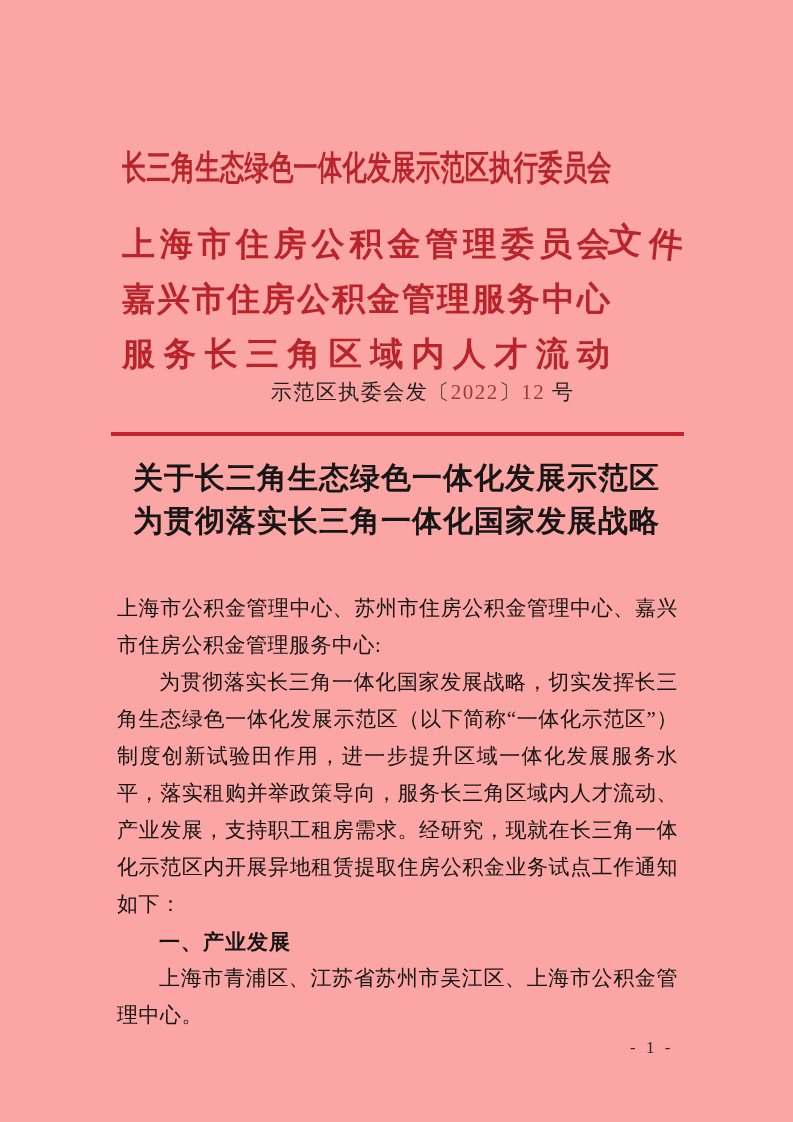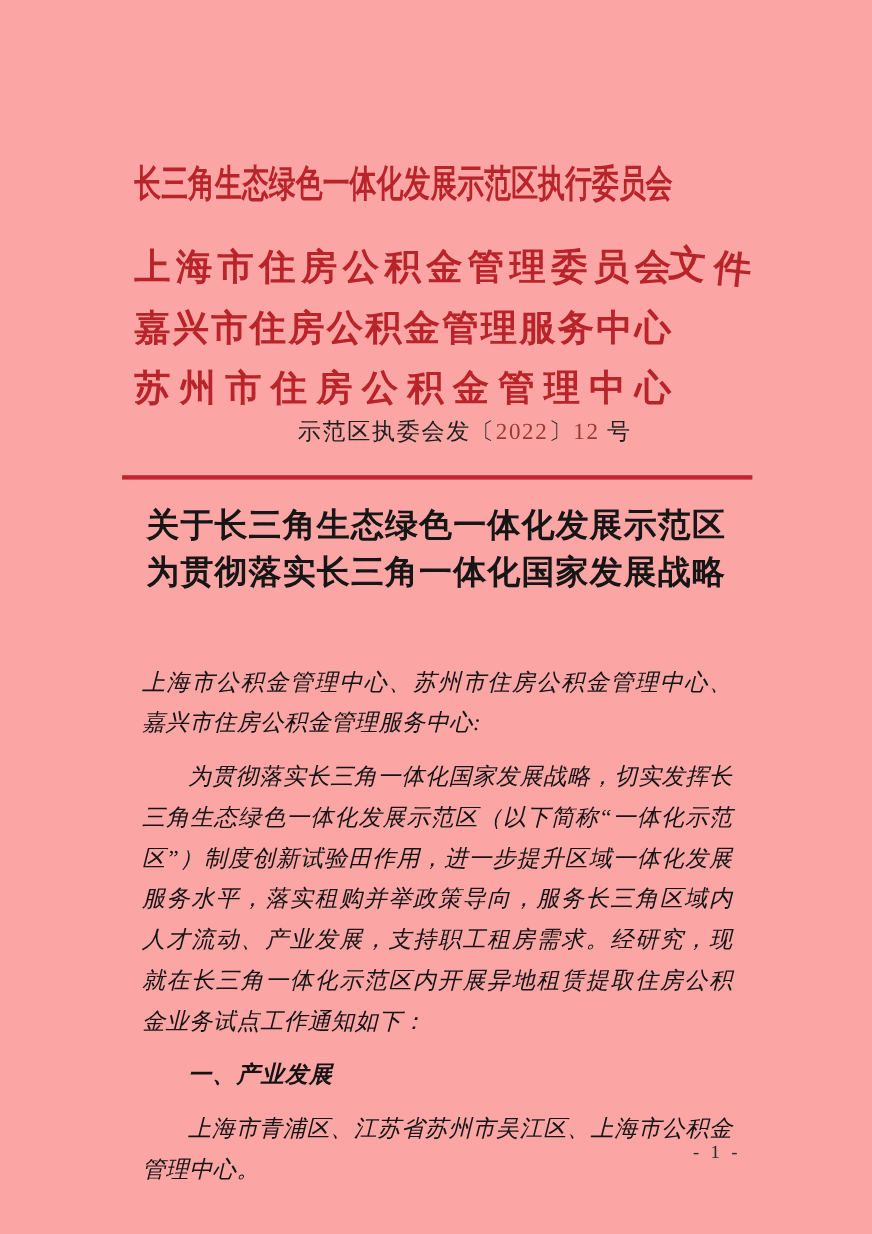--- a/index.html
+++ b/index.html
@@ -70,21 +70,21 @@
   }
   
   .body-text{
     position:absolute;top:590px;left:117px;
     width:561px;
     font-size:21px;line-height:37px;
     letter-spacing:0.5px;
     text-align:justify;
     color:#141414;
   }
-  .body-text p{margin:12px;font-style:italic;}
+  .body-text p{margin:0;}
   .indent{text-indent:2em;}
   .section-heading{
     font-family:"Liberation Sans","DejaVu Sans",sans-serif;
     font-weight:bold;
     text-indent:2em;
     letter-spacing:1px;
   }
   
   .page-number{
     position:absolute;top:1038px;left:630px;
@@ -94,21 +94,21 @@
   }
 </style>
 </head>
 <body>
 
 <div class="page">
 
   <div class="org-line1">长三角生态绿色一体化发展示范区执行委员会</div>
   <div class="org-line org-line2">上海市住房公积金管理委员会</div>
   <div class="org-line org-line3">嘉兴市住房公积金管理服务中心</div>
-  <div class="org-line org-line4">苏州市住房公积金管理中心</div>
+  <div class="org-line org-line4">服务长三角区域内人才流动</div>
   <div class="doc-type">文件</div>
 
   <div class="doc-number"><span>示范区执委会发〔</span><span class="doc-digit">2022</span><span>〕</span><span class="doc-digit">12</span><span> 号</span></div>
 
   <div class="red-rule"></div>
 
   <div class="doc-title">
     <div>关于长三角生态绿色一体化发展示范区</div>
     <div>为贯彻落实长三角一体化国家发展战略</div>
   </div>

